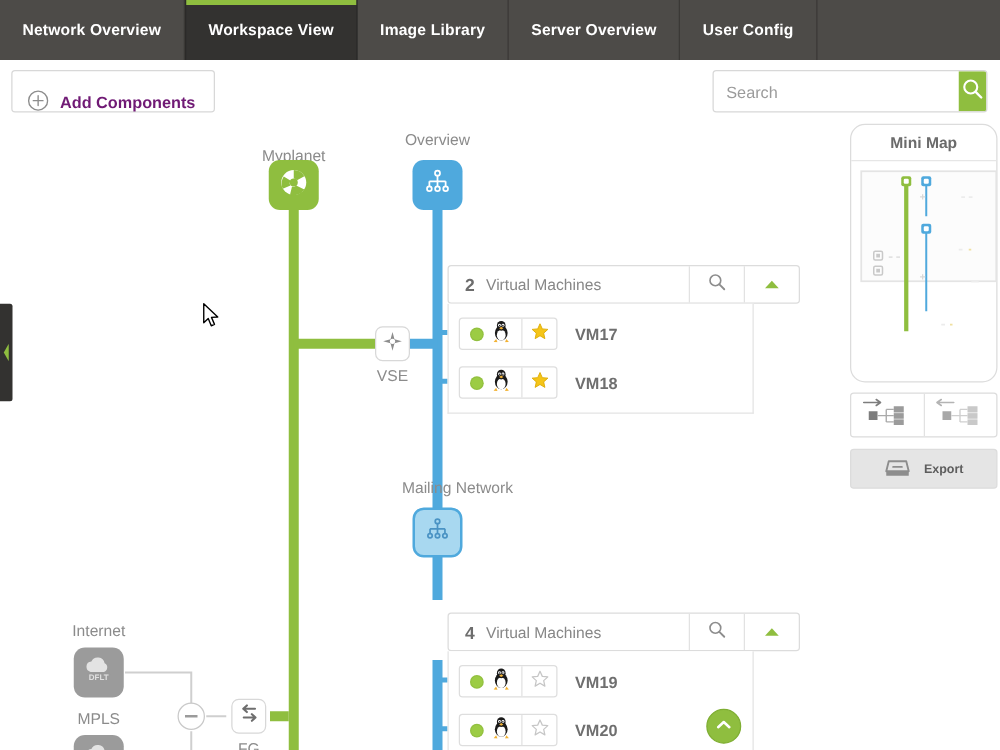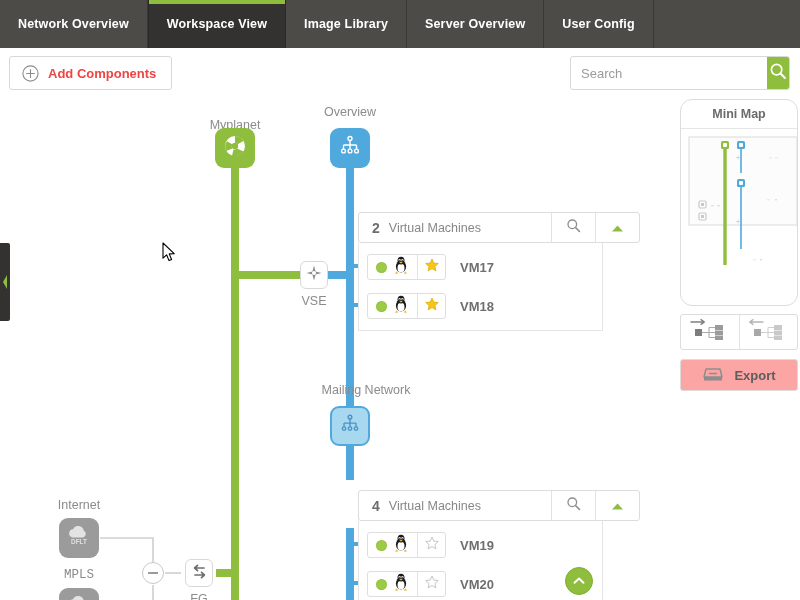--- a/index.html
+++ b/index.html
@@ -47,26 +47,26 @@
 
   
   .toolbar {
     position: absolute; left: 0; top: 48px;
     width: 800px; height: 52px;
     background: #ffffff;
   }
   .add-btn {
     position: absolute; left: 9px; top: 8px;
     height: 34px;
-    display: flex; align-items: center; gap: 9px;
+    display: flex; align-items: flex-end; gap: 9px;
     padding: 0 15px 0 12px;
     background: #fff;
     border: 1px solid #d8d8d8;
     border-radius: 3px;
-    color: #ef4444;
+    color: #701a75;
     font-size: 13px;
     font-weight: bold;
     cursor: pointer;
   }
   .plus-icon { display: block; width: 17px; height: 17px; }
 
   .search-wrap {
     position: absolute; right: 10px; top: 8px;
     height: 34px; width: 220px;
     display: flex;
@@ -262,23 +262,23 @@
     cursor: pointer;
   }
   .layout-btn + .layout-btn { border-left: 1px solid #e2e2e2; }
 
   .export-btn {
     position: absolute; right: 0; top: 359px;
     width: 118px; height: 32px;
     display: flex; align-items: center; justify-content: center; gap: 10px;
     border: 1px solid #dcdcdc;
     border-radius: 3px;
-    background: #fca5a5;
+    background: #e5e5e5;
     color: #5d5d5d;
-    font-size: 13px; font-weight: bold;
+    font-size: 10px; font-weight: bold;
     cursor: pointer;
   }
 
   .cursor { position: absolute; pointer-events: none; }
 </style>
 </head>
 <body>
 
 <div id="app">
 
@@ -413,21 +413,21 @@
     <div class="gnode big n-gray" style="left:79px; top:418px;">
       <span>
         <svg width="30" height="26" viewBox="0 0 30 26">
           <path d="M8.5 14.5 a4.2 4.2 0 0 1 .6-8.3 a5.6 5.6 0 0 1 10.6 1.3 a3.8 3.8 0 0 1 -.5 7z" fill="#e3e3e3"></path>
           <rect x="6" y="15.5" width="18" height="7" rx="1.2" fill="#9b9b9b"></rect>
           <text x="15" y="21.2" font-family="Liberation Sans, sans-serif" font-size="6.4" font-weight="bold" fill="#e0e0e0" text-anchor="middle">DFLT</text>
         </svg>
       </span>
     </div>
 
-    <div class="node-label" style="left:79px; top:468px;font-family:Liberation Mono, monospace;">MPLS</div>
+    <div class="node-label" style="left:79px; top:468px;">MPLS</div>
     <div class="gnode big n-gray" style="left:79px; top:488px;">
       <span>
         <svg width="30" height="26" viewBox="0 0 30 26">
           <path d="M8.5 14.5 a4.2 4.2 0 0 1 .6-8.3 a5.6 5.6 0 0 1 10.6 1.3 a3.8 3.8 0 0 1 -.5 7z" fill="#e3e3e3"></path>
           <rect x="6" y="15.5" width="18" height="7" rx="1.2" fill="#9b9b9b"></rect>
         </svg>
       </span>
     </div>
 
     <div class="minus-node" style="left:153px; top:473px;">

